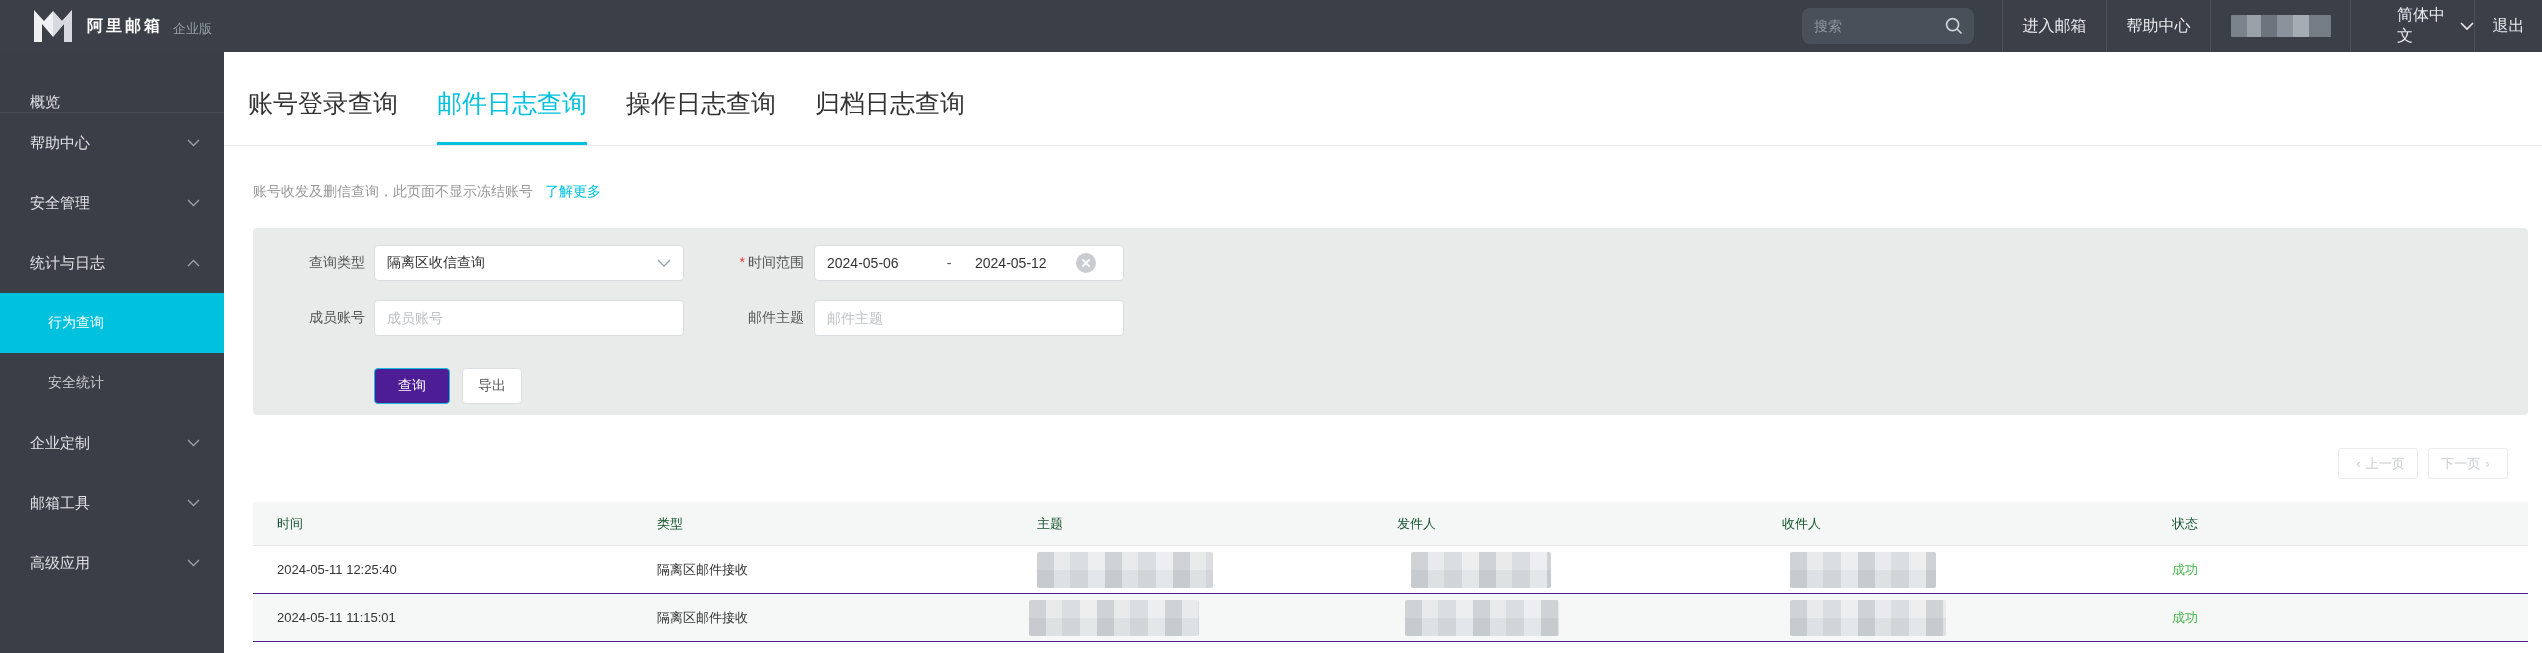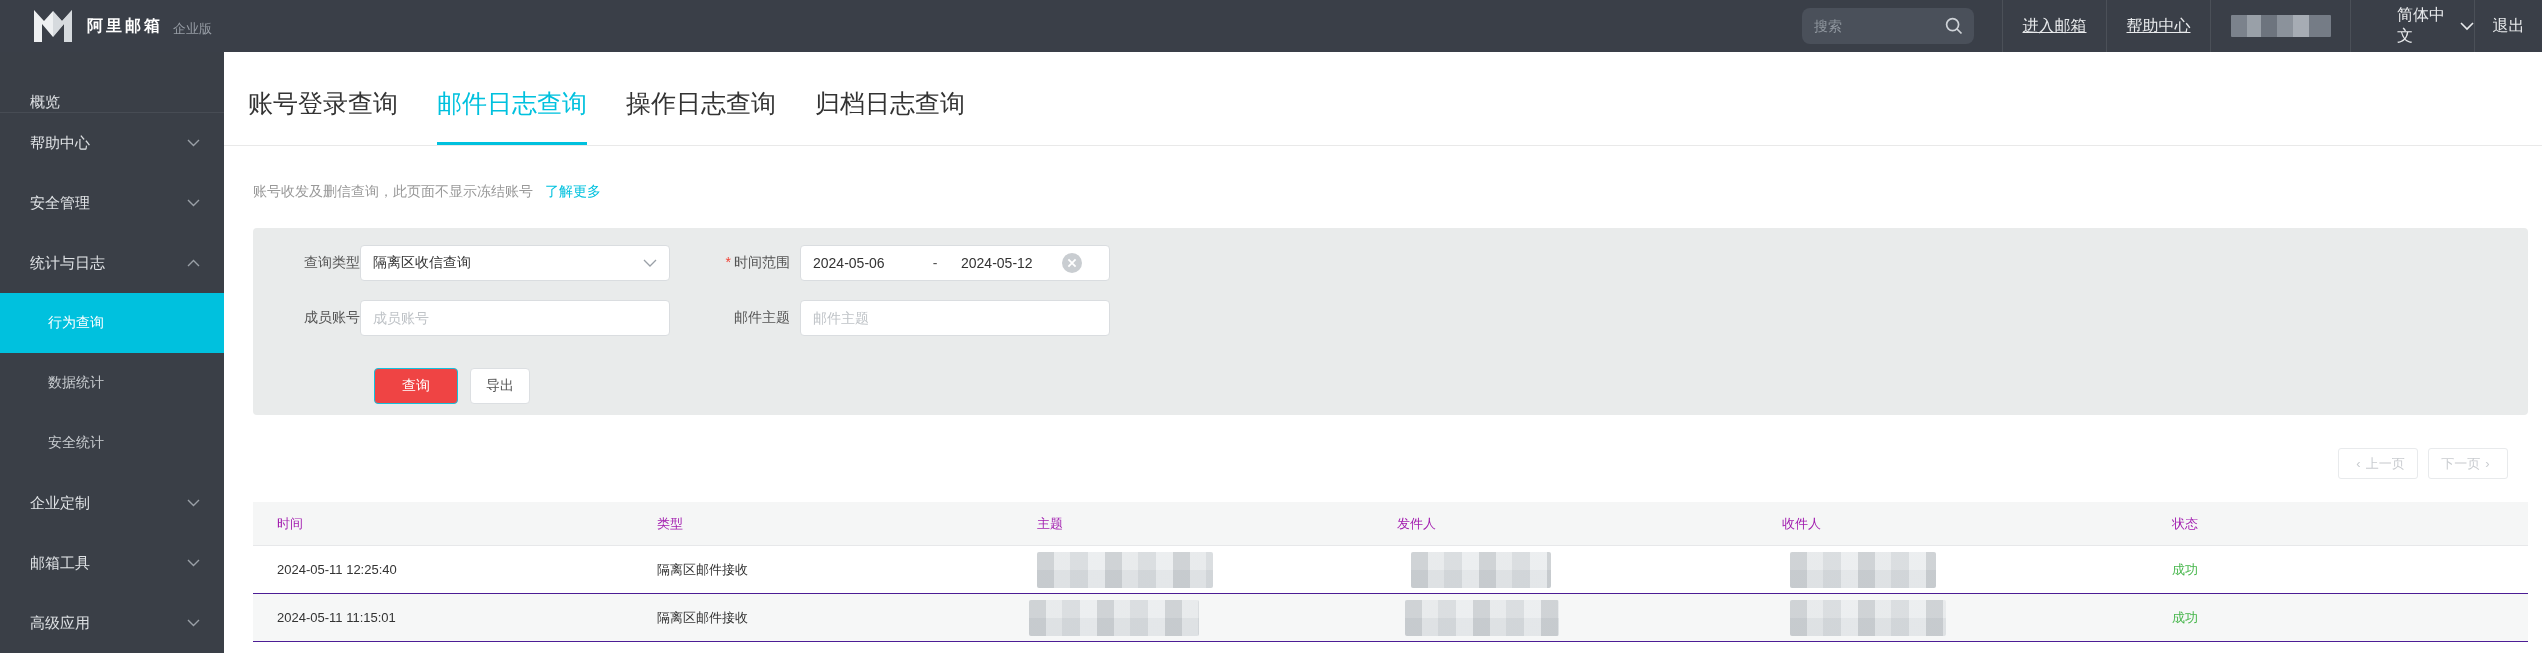--- a/index.html
+++ b/index.html
@@ -10,21 +10,21 @@
   .topbar { height:52px; background:#3a3f48; display:flex; align-items:center; position:relative; }
   .brand { display:flex; align-items:center; margin-left:33px; }
   .logo-m { width:40px; height:36px; display:flex; align-items:center; }
   .brand-name { font-size:16px; color:#ffffff; font-weight:bold; margin-left:14px; letter-spacing:3px; }
   .brand-edition { font-size:13px; color:#979da5; margin-left:10px; margin-top:5px; }
   .topbar-right { margin-left:auto; display:flex; align-items:center; height:100%; }
   .search-box { width:172px; height:36px; background:#4a505a; border-radius:8px; display:flex; align-items:center; padding:0 10px 0 12px; margin-right:28px; }
   .search-box input { flex:1; width:110px; background:transparent; border:none; outline:none; color:#cfd3d8; font-size:14px; font-family:inherit; }
   .search-box input::placeholder { color:#8f969e; }
   .tb-cell { height:100%; display:flex; align-items:center; justify-content:center; border-left:1px solid rgba(255,255,255,0.09); color:#e8eaec; font-size:16px; cursor:pointer; }
-  .tb-enter, .tb-help { width:104px;text-decoration:underline; }
+  .tb-enter, .tb-help { width:104px; }
   .tb-account { width:140px; }
   .tb-lang { width:124px;padding-left:46px; }
   .tb-logout { width:68px; }
   .tb-lang .chev { margin-left:9px; color:#e8eaec; display:flex; }
   .mosaic-dark { width:100px; height:22px; border-radius:1px;
     background:repeating-linear-gradient(90deg,#7b828c 0 16px,#99a0a8 16px 30px,#6d747e 30px 46px,#8b929b 46px 62px,#a6acb4 62px 78px,#757c86 78px 100px); }
 
   
   .sidebar { position:absolute; left:0; top:52px; width:224px; height:601px; background:#3a3f47; }
   .side-item { height:60px; display:flex; align-items:center; padding:0 24px 0 30px; color:#dfe2e5; font-size:15px; cursor:pointer; }
@@ -38,44 +38,44 @@
 
   .tabs { height:94px; display:flex; align-items:flex-end; padding-left:24px; border-bottom:1px solid #e9e9e9; }
   .tab { font-size:25px; color:#333; padding-bottom:25px; margin-right:39px; cursor:pointer; }
   .tab.active { color:#00c1de; border-bottom:3px solid #00c1de; padding-bottom:22px; }
 
   .notice { margin:36px 0 0 29px; font-size:14px; color:#999; display:flex; align-items:center; height:20px; }
   .notice-link { color:#00c1de; margin-left:12px; cursor:pointer; }
 
   .panel { margin:26px 14px 0 29px; height:187px; background:#e9ebeb; border-radius:4px; padding-top:17px; }
   .form-row { display:flex; align-items:center; height:36px; margin-bottom:19px; }
-  .f-label { width:107px; text-align:right; font-size:14px; color:#555; }
+  .f-label { width:121px; text-align:right; font-size:14px; color:#555; padding-right:9px; }
   .f-label2 { width:130px; text-align:right; font-size:14px; color:#555; padding-right:10px; }
   .req { color:#f04134; margin-right:3px; }
   .f-select { width:310px; height:36px; background:#fff; border:1px solid #dadde0; border-radius:4px; display:flex; align-items:center; padding:0 12px; font-size:14px; color:#333; cursor:pointer; }
   .f-select .chev { margin-left:auto; color:#9aa0a7; display:flex; }
   .f-input { width:310px; height:36px; background:#fff; border:1px solid #dadde0; border-radius:4px; padding:0 12px; font-size:14px; color:#333; font-family:inherit; outline:none; }
   .f-input::placeholder { color:#bfc3c7; }
   .date-box { width:310px; height:36px; background:#fff; border:1px solid #dadde0; border-radius:4px; display:flex; align-items:center; padding:0 26px 0 12px; font-size:14px; color:#333; cursor:pointer; }
   .date-start { width:96px; }
   .date-sep { width:52px; text-align:center; color:#555; }
   .date-end { width:96px; }
   .date-clear { margin-left:auto; display:flex; cursor:pointer; }
   .btn-row { display:flex; margin-top:32px; }
   .btn { height:36px; border-radius:4px; font-size:14px; font-family:inherit; cursor:pointer; }
-  .btn-primary { width:84px; margin-left:121px; background:#ef4444; border:1px solid #14c1dd; color:#fff; }
+  .btn-primary { width:76px; margin-left:121px; background:#4c1d95; border:1px solid #14c1dd; color:#fff; }
   .btn-default { width:60px; margin-left:12px; background:#fff; border:1px solid #dcdfe2; color:#555; }
 
   .pagebar { display:flex; justify-content:flex-end; margin:33px 34px 0 0; height:31px; }
   .page-btn { min-width:80px; height:31px; padding:0 10px; border:1px solid #e8eaec; background:#fff; border-radius:3px; color:#c9ccd0; font-size:13px; display:flex; align-items:center; justify-content:center; margin-left:10px; cursor:default; }
   .page-btn .pg-ico { margin:0 5px; }
 
   .table { margin:23px 14px 0 29px; }
   .t-row { display:grid; grid-template-columns:380px 380px 360px 385px 390px auto; align-items:center; padding-left:24px; }
-  .t-head { height:44px; background:#f5f6f6; font-size:13px; color:#a21caf; border-bottom:1px solid #e7e8ea; }
+  .t-head { height:44px; background:#f5f6f6; font-size:13px; color:#14532d; border-bottom:1px solid #e7e8ea; }
   .t-body { height:48px; font-size:13px; color:#333; border-bottom:1px solid #4c1d95; }
   .t-body.alt { background:#f6f7f7; }
   .status-ok { color:#44b549; }
   .mosaic { height:36px; border-radius:2px;
     background:
       repeating-linear-gradient(90deg, rgba(120,128,136,0.26) 0 17px, rgba(200,205,210,0.15) 17px 33px, rgba(150,158,166,0.22) 33px 51px, rgba(232,235,238,0.3) 51px 68px),
       repeating-linear-gradient(0deg, #e2e5e7 0 18px, #eef0f1 18px 36px); }
 </style>
 </head>
 <body>
@@ -142,23 +142,20 @@
   <div class="side-item">
     <span>统计与日志</span>
     <span class="chev">
         <svg width="13" height="8" viewBox="0 0 13 8">
           <path d="M1 7l5.5-5.5L12 7" fill="none" stroke="currentColor" stroke-width="1.4"></path>
         </svg>
       </span>
   </div>
   <div class="side-sub active">
     <span>行为查询</span>
-  </div>
-  <div class="side-sub">
-    <span>数据统计</span>
   </div>
   <div class="side-sub">
     <span>安全统计</span>
   </div>
   <div class="side-item">
     <span>企业定制</span>
     <span class="chev">
         <svg width="13" height="8" viewBox="0 0 13 8">
           <path d="M1 1l5.5 5.5L12 1" fill="none" stroke="currentColor" stroke-width="1.4"></path>
         </svg>

